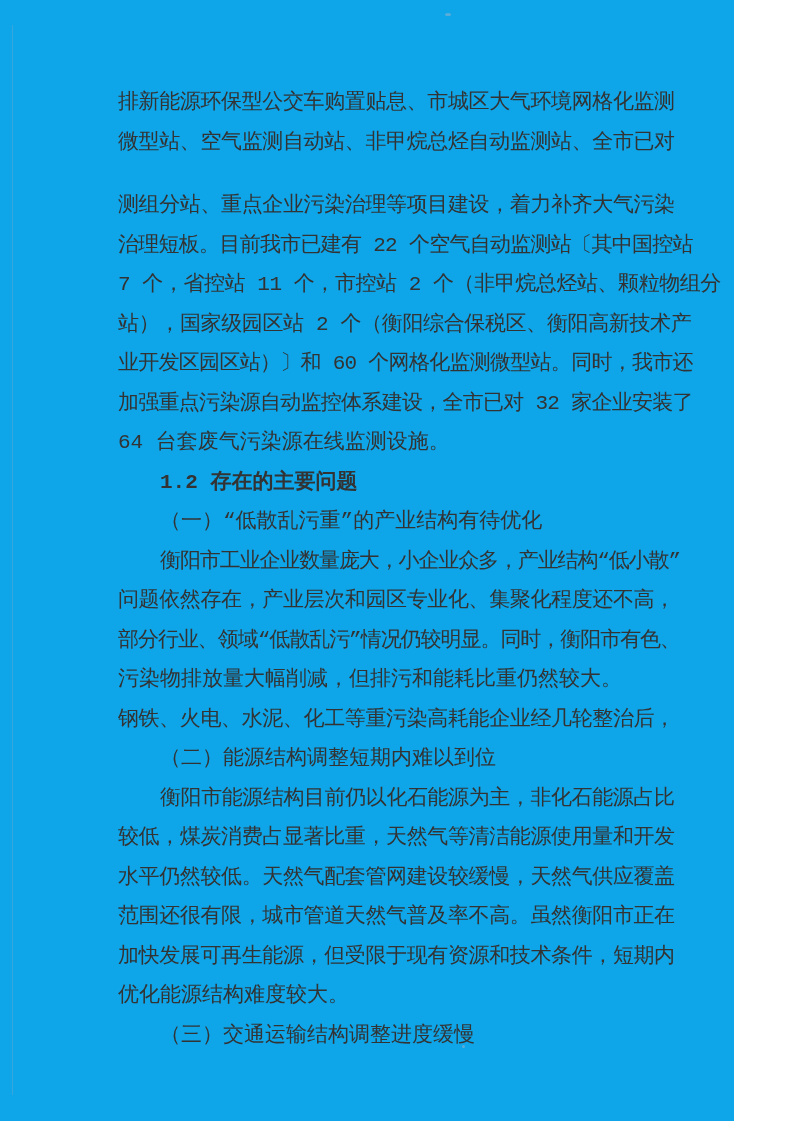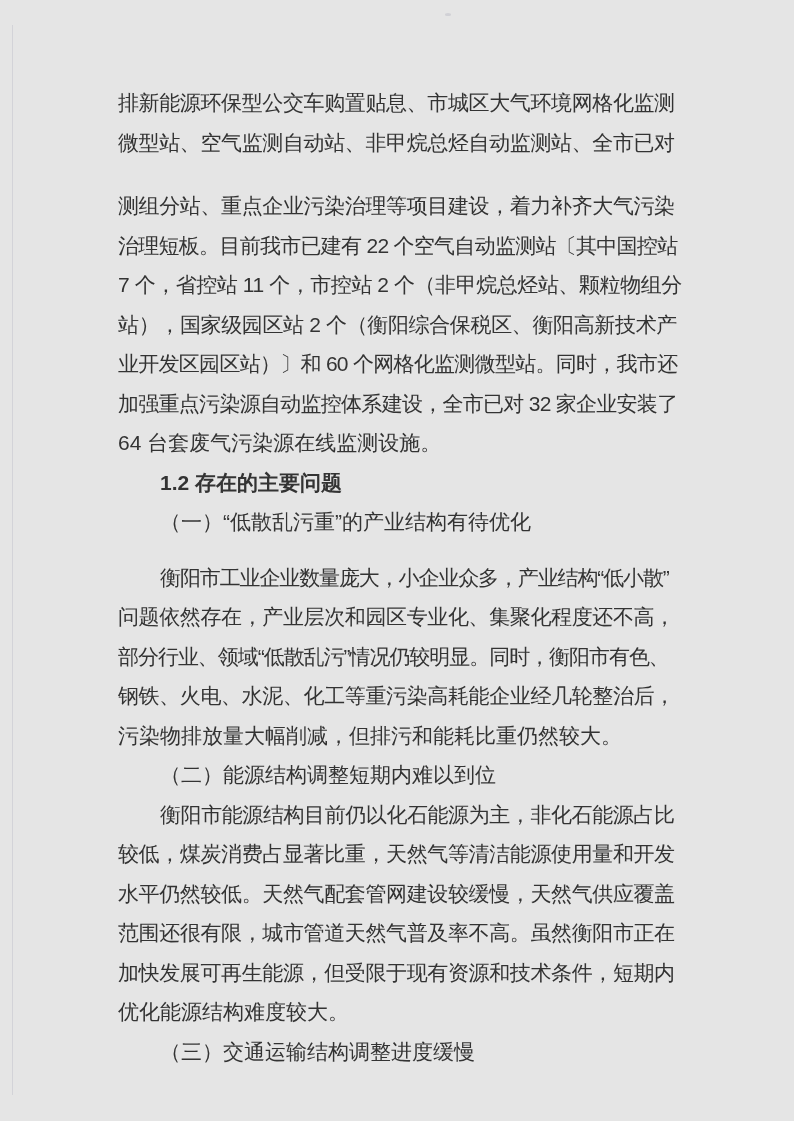--- a/index.html
+++ b/index.html
@@ -2,25 +2,25 @@
 <html><head>
 <meta charset="utf-8">
 <style>
   html, body {
     margin: 0;
     padding: 0;
     background: #ffffff;
   }
   .page {
     position: relative;
-    width: 794px;
+    width: 734px;
     height: 1121px;
-    background: #e5e5e5;
+    background: #0ea5e9;
     overflow: hidden;
-    font-family: Liberation Sans, sans-serif;
+    font-family: Liberation Mono, monospace;
   }
   
   .scan-edge-line {
     position: absolute;
     left: 12px;
     top: 25px;
     width: 1px;
     height: 1070px;
     background: rgba(165,165,182,0.28);
   }
@@ -64,25 +64,25 @@
       <div class="line fill" style="letter-spacing: -0.38px;">微型站、空气监测自动站、非甲烷总烃自动监测站、全市已对</div>
       <div class="line fill" style="letter-spacing: -0.38px; margin-top: 24px;">测组分站、重点企业污染治理等项目建设，着力补齐大气污染</div>
       <div class="line fill" style="letter-spacing: -0.72px; text-align: center;">治理短板。目前我市已建有 22 个空气自动监测站〔其中国控站</div>
       <div class="line fill" style="letter-spacing: -0.44px;">7 个，省控站 11 个，市控站 2 个（非甲烷总烃站、颗粒物组分</div>
       <div class="line fill" style="letter-spacing: -0.36px;">站），国家级园区站 2 个（衡阳综合保税区、衡阳高新技术产</div>
       <div class="line fill" style="letter-spacing: -0.72px;">业开发区园区站）〕和 60 个网格化监测微型站。同时，我市还</div>
       <div class="line fill" style="letter-spacing: -0.72px;">加强重点污染源自动监控体系建设，全市已对 32 家企业安装了</div>
       <div class="line">64 台套废气污染源在线监测设施。</div>
       <div class="line bold indent">1.2 存在的主要问题</div>
       <div class="line indent">（一）“低散乱污重”的产业结构有待优化</div>
-      <div class="line indent fill" style="letter-spacing: -1.12px; margin-top: 16px;">衡阳市工业企业数量庞大，小企业众多，产业结构“低小散”</div>
+      <div class="line indent fill" style="letter-spacing: -1.12px;">衡阳市工业企业数量庞大，小企业众多，产业结构“低小散”</div>
       <div class="line fill" style="letter-spacing: -0.38px;">问题依然存在，产业层次和园区专业化、集聚化程度还不高，</div>
       <div class="line fill" style="letter-spacing: -1.04px;">部分行业、领域“低散乱污”情况仍较明显。同时，衡阳市有色、</div>
+      <div class="line">污染物排放量大幅削减，但排污和能耗比重仍然较大。</div>
       <div class="line fill" style="letter-spacing: -0.38px;">钢铁、火电、水泥、化工等重污染高耗能企业经几轮整治后，</div>
-      <div class="line">污染物排放量大幅削减，但排污和能耗比重仍然较大。</div>
       <div class="line indent">（二）能源结构调整短期内难以到位</div>
       <div class="line indent fill" style="letter-spacing: -0.42px;">衡阳市能源结构目前仍以化石能源为主，非化石能源占比</div>
       <div class="line fill" style="letter-spacing: -0.38px;">较低，煤炭消费占显著比重，天然气等清洁能源使用量和开发</div>
       <div class="line fill" style="letter-spacing: -0.38px;">水平仍然较低。天然气配套管网建设较缓慢，天然气供应覆盖</div>
       <div class="line fill" style="letter-spacing: -0.38px;">范围还很有限，城市管道天然气普及率不高。虽然衡阳市正在</div>
       <div class="line fill" style="letter-spacing: -0.38px;">加快发展可再生能源，但受限于现有资源和技术条件，短期内</div>
       <div class="line">优化能源结构难度较大。</div>
       <div class="line indent">（三）交通运输结构调整进度缓慢</div>
     </div>
 </div>

